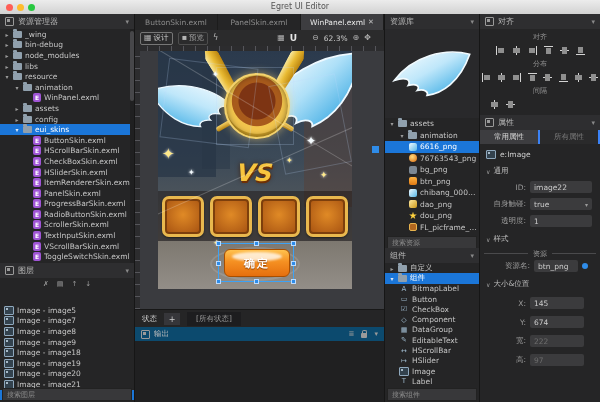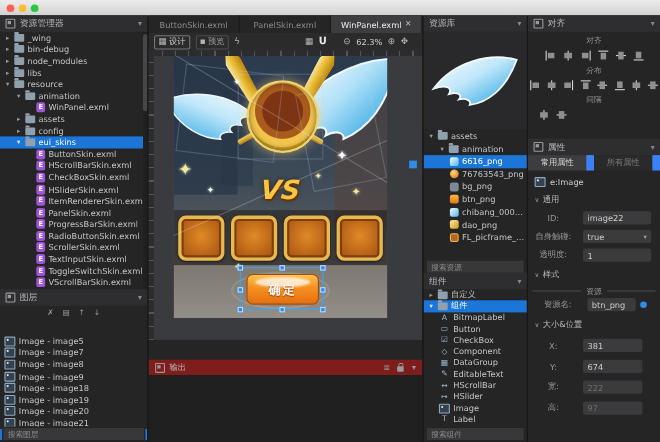--- a/index.html
+++ b/index.html
@@ -74,21 +74,21 @@
     display:flex;align-items:center;justify-content:center;color:#fff;font-size:11px;font-weight:bold;letter-spacing:2px;text-shadow:0 1px 1px #8a3c00;position:absolute}
   .okbtn::before{content:"";position:absolute;left:7px;top:2px;right:7px;height:9px;border-radius:50%;background:rgba(255,255,255,.75);filter:blur(1px)}
   .okbtn span{position:relative}
   .hdl{position:absolute;width:5px;height:5px;background:#2f8ce8;border:1px solid #bcdcff;box-sizing:border-box}
   .staredge{position:absolute;left:-6px;top:-6px;color:#ffe98a;font-size:9px;text-shadow:0 0 2px #fff}
   .stghdl{position:absolute;left:237px;top:100px;width:7px;height:7px;background:#2f8ce8}
   
   .statesbar{position:absolute;left:0;top:295px;right:0;height:18px;background:#252526;display:flex;align-items:center;padding:0 7px;gap:7px;font-size:7.5px;border-top:1px solid #181818}
   .addbtn{width:16px;height:12px;background:#36363a;display:flex;align-items:center;justify-content:center;color:#cfcfcf;font-size:8px}
   .allstates{background:#1d1d1f;padding:2px 9px;color:#9a9a9a}
-  .outhead{position:absolute;left:0;top:313px;right:0;height:14px;background:#7f1d1d;display:flex;align-items:center;gap:4px;padding:0 6px;font-size:7.5px;color:#bdbdbd}
+  .outhead{position:absolute;left:0;top:313px;right:0;height:14px;background:#0c4a6e;display:flex;align-items:center;gap:4px;padding:0 6px;font-size:7.5px;color:#bdbdbd}
   .outbody{position:absolute;left:0;top:327px;right:0;bottom:0;background:#202021}
   .outicons{margin-left:auto;display:flex;align-items:center;gap:7px;color:#9a9a9a;font-size:7px}
   .lock{width:6px;height:5px;background:#9a9a9a;border-radius:1px;position:relative;margin-top:2px}
   .lock::before{content:"";position:absolute;top:-3px;left:1px;width:3px;height:3px;border:1px solid #9a9a9a;border-bottom:none;border-radius:2px 2px 0 0}
   
   .preview{position:absolute;left:0;top:15px;right:0;height:89px;background:#29292b;display:flex;align-items:center;justify-content:center}
   
   .sw{width:8px;height:8px;border-radius:2px;flex:none}
   .sw.wg{background:linear-gradient(135deg,#f2fbff,#56b7e8)}
   .sw.md{background:radial-gradient(circle at 40% 35%,#ffd97a,#d86a12);border-radius:50%}
@@ -106,43 +106,44 @@
   .ai::before{content:"";position:absolute;background:#d4d4d4}
   .ai::after{content:"";position:absolute;background:#8f8f8f}
   .ai.l::before{left:0;top:0;width:1px;height:9px}.ai.l::after{left:2px;top:2px;width:6px;height:5px}
   .ai.c::before{left:4px;top:0;width:1px;height:9px}.ai.c::after{left:1px;top:2px;width:7px;height:5px}
   .ai.r::before{right:0;top:0;width:1px;height:9px}.ai.r::after{right:2px;top:2px;width:6px;height:5px}
   .ai.t::before{top:0;left:0;width:9px;height:1px}.ai.t::after{top:2px;left:2px;width:5px;height:6px}
   .ai.m::before{top:4px;left:0;width:9px;height:1px}.ai.m::after{top:1px;left:2px;width:5px;height:7px}
   .ai.b::before{bottom:0;left:0;width:9px;height:1px}.ai.b::after{bottom:2px;left:2px;width:5px;height:6px}
   
   .ptabs{display:flex;height:14px}
-  .ptab{flex:1;display:flex;align-items:center;justify-content:center;font-size:7.5px;color:#7d7d7d;background:#2a2a2b;border-right:7px solid #3b82f6}
+  .ptab{flex:1;display:flex;align-items:center;justify-content:center;font-size:7.5px;color:#7d7d7d;background:#2a2a2b;border-right:2px solid #3b82f6}
   .ptab.active{background:#3d3d40;color:#ddd}
   .typerow{display:flex;align-items:center;gap:4px;margin:6px 0 0 6px;font-size:7.5px;color:#cfcfcf}
   .psec{display:flex;align-items:center;gap:3px;font-size:7.5px;color:#bdbdbd;margin:7px 0 0 6px}
   .psec .chv{font-size:6px;color:#9a9a9a}
   .prow{display:flex;align-items:center;margin:5px 8px 0 0;gap:4px;font-size:7.5px}
-  .plab{width:46px;text-align:center;color:#9a9a9a;flex:none}
+  .plab{width:46px;text-align:right;color:#9a9a9a;flex:none}
   .pinput{flex:1;height:12px;background:#3b3b3d;border-radius:2px;display:flex;align-items:center;padding:0 4px;color:#ccc;min-width:0}
   .pinput .car{margin-left:auto;font-size:6px;color:#9a9a9a}
   .pinput.dim span{color:#6e6e6e}
   .bdot{width:6px;height:6px;border-radius:50%;background:#2f8ce8;flex:none}
   .resbox{margin:9px 4px 0;border-top:1px solid #4a4a4c;position:relative;padding-top:1px}
   .resttl{position:absolute;top:-5px;left:50%;transform:translateX(-50%);background:#252526;padding:0 5px;font-size:7px;color:#9a9a9a}
 </style>
 </head>
 <body>
 
 <div class="app">
 
   <div class="abs titlebar">
     <span class="tl" style="left:6px;background:#ff5f57"></span>
     <span class="tl" style="left:17px;background:#febc2e"></span>
     <span class="tl" style="left:28px;background:#28c840"></span>
+    <span class="title">Egret UI Editor</span>
   </div>
 
   <div class="abs" style="left:0;top:14px;width:134px;bottom:0;background:#252526">
     <div class="phead">
       <span class="hico"></span>
       <span>资源管理器</span>
       <span class="car">▾</span>
     </div>
     <div style="position:absolute;left:0;top:15px;right:0;height:234px;overflow:hidden">
       <div class="trow">
@@ -241,26 +242,26 @@
           <span class="lbl">ScrollerSkin.exml</span>
         </div>
       <div class="trow d2">
           <span class="tw"></span>
           <span class="exic">E</span>
           <span class="lbl">TextInputSkin.exml</span>
         </div>
       <div class="trow d2">
           <span class="tw"></span>
           <span class="exic">E</span>
+          <span class="lbl">VScrollBarSkin.exml</span>
+        </div>
+      <div class="trow d2">
+          <span class="tw"></span>
+          <span class="exic">E</span>
           <span class="lbl">ToggleSwitchSkin.exml</span>
-        </div>
-      <div class="trow d2">
-          <span class="tw"></span>
-          <span class="exic">E</span>
-          <span class="lbl">VScrollBarSkin.exml</span>
         </div>
     </div>
     <div class="sbtrack" style="right:0;top:15px;height:234px">
         <div class="sbthumb" style="right:0;top:2px;height:70px"></div>
       </div>
 
     <div class="phead" style="position:absolute;left:0;right:0;top:249px">
       <span class="hico"></span>
       <span>图层</span>
       <span class="car">▾</span>
@@ -420,20 +421,27 @@
           <span class="hdl" style="left:-3px;top:50%;margin-top:-2px"></span>
           <span class="hdl" style="right:-3px;top:50%;margin-top:-2px"></span>
           <span class="hdl" style="left:-3px;bottom:-3px"></span>
           <span class="hdl" style="left:50%;bottom:-3px;margin-left:-2px"></span>
           <span class="hdl" style="right:-3px;bottom:-3px"></span>
         </div>
       </div>
       <span class="stghdl"></span>
     </div>
 
+    <div class="statesbar">
+      <span>状态</span>
+      <span class="addbtn">
+          <span>+</span>
+        </span>
+      <span class="allstates"><span>[所有状态]</span></span>
+    </div>
 
     <div class="outhead">
       <span class="hico"></span>
       <span>输出</span>
       <span class="outicons">
         <span>≣</span>
         <span class="lock"></span>
         <span>▾</span>
       </span>
     </div>
@@ -487,20 +495,24 @@
         </div>
       <div class="trow d2" style="height:11.5px">
           <span class="sw wg"></span>
           <span class="lbl">chibang_00001_png</span>
         </div>
       <div class="trow d2" style="height:11.5px">
           <span class="sw da"></span>
           <span class="lbl">dao_png</span>
         </div>
       <div class="trow d2" style="height:11.5px">
+          <span class="sw du"></span>
+          <span class="lbl">dou_png</span>
+        </div>
+      <div class="trow d2" style="height:11.5px">
           <span class="sw fr"></span>
           <span class="lbl">FL_picframe_png</span>
         </div>
     </div>
     <div class="search" style="top:222px">
         <span>搜索资源</span>
       </div>
 
     <div class="phead" style="position:absolute;left:0;right:0;top:234px">
       <span>组件</span>
@@ -620,21 +632,21 @@
     <div class="seclab">间隔</div>
     <div class="arow" style="justify-content:flex-start;padding-left:8px">
       <span class="aibtn">
           <span class="ai c"></span>
         </span>
       <span class="aibtn">
           <span class="ai m"></span>
         </span>
     </div>
 
-    <div class="phead" style="margin-top:16px">
+    <div class="phead" style="margin-top:5px">
       <span class="hico"></span>
       <span>属性</span>
       <span class="car">▾</span>
     </div>
     <div class="ptabs">
       <div class="ptab active">
           <span>常用属性</span>
         </div>
       <div class="ptab">
           <span>所有属性</span>
@@ -686,21 +698,21 @@
       </div>
     </div>
 
     <div class="psec">
         <span class="chv">∨</span>
         <span>大小&amp;位置</span>
       </div>
     <div class="prow" style="margin-top:8px">
       <span class="plab">X:</span>
       <div class="pinput" style="max-width:46px">
-          <span>381</span>
+          <span>145</span>
         </div>
     </div>
     <div class="prow" style="margin-top:7px">
       <span class="plab">Y:</span>
       <div class="pinput" style="max-width:46px">
           <span>674</span>
         </div>
     </div>
     <div class="prow" style="margin-top:7px">
       <span class="plab">宽:</span>

